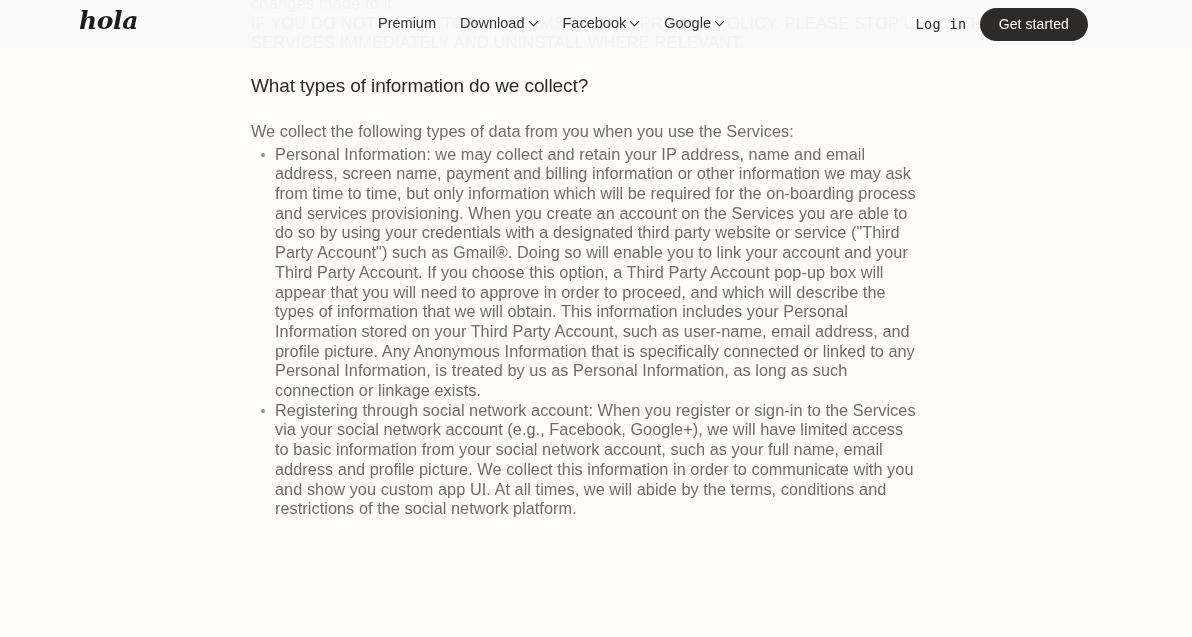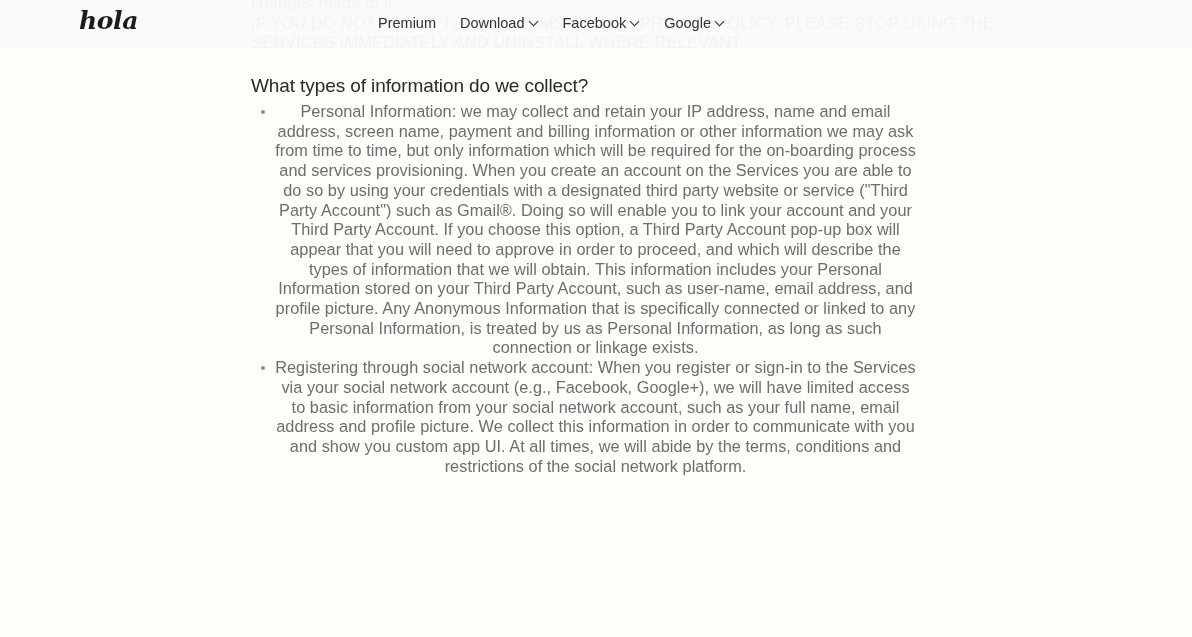--- a/index.html
+++ b/index.html
@@ -153,21 +153,20 @@
     font-size: 16.3px;
     color: #6d6d6d;
     line-height: 19.6px;
     margin-top: 23px;
     letter-spacing: 0.05px;
   }
 
   .doc-list {
     list-style: none;
     margin-top: 3px;
-    text-align: center;
   }
   .doc-list li {
     position: relative;
     padding-left: 24px;
     font-size: 16.3px;
     color: #6d6d6d;
     line-height: 19.7px;
     letter-spacing: 0.05px;
     margin-top: 0px;
   }
@@ -207,21 +206,26 @@
     <div class="nav-item">
       <span>Facebook</span>
       <span class="chev"></span>
     </div>
     <div class="nav-item">
       <span>Google</span>
       <span class="chev"></span>
     </div>
   </nav>
 
+  <div class="header-actions">
+    <span class="login-link">Log in</span>
+    <button class="cta-button">Get started</button>
+  </div>
 </header>
 
 <main class="doc">
   <h2 class="doc-heading">What types of information do we collect?</h2>
+  <p class="doc-intro">We collect the following types of data from you when you use the Services:</p>
   <ul class="doc-list">
     <li>Personal Information: we may collect and retain your IP address, name and email address, screen name, payment and billing information or other information we may ask from time to time, but only information which will be required for the on-boarding process and services provisioning. When you create an account on the Services you are able to do so by using your credentials with a designated third party website or service ("Third Party Account") such as Gmail®. Doing so will enable you to link your account and your Third Party Account. If you choose this option, a Third Party Account pop-up box will appear that you will need to approve in order to proceed, and which will describe the types of information that we will obtain. This information includes your Personal Information stored on your Third Party Account, such as user-name, email address, and profile picture. Any Anonymous Information that is specifically connected or linked to any Personal Information, is treated by us as Personal Information, as long as such connection or linkage exists.</li>
     <li>Registering through social network account: When you register or sign-in to the Services via your social network account (e.g., Facebook, Google+), we will have limited access to basic information from your social network account, such as your full name, email address and profile picture. We collect this information in order to communicate with you and show you custom app UI. At all times, we will abide by the terms, conditions and restrictions of the social network platform.</li>
   </ul>
 </main>
 
 </body></html>

